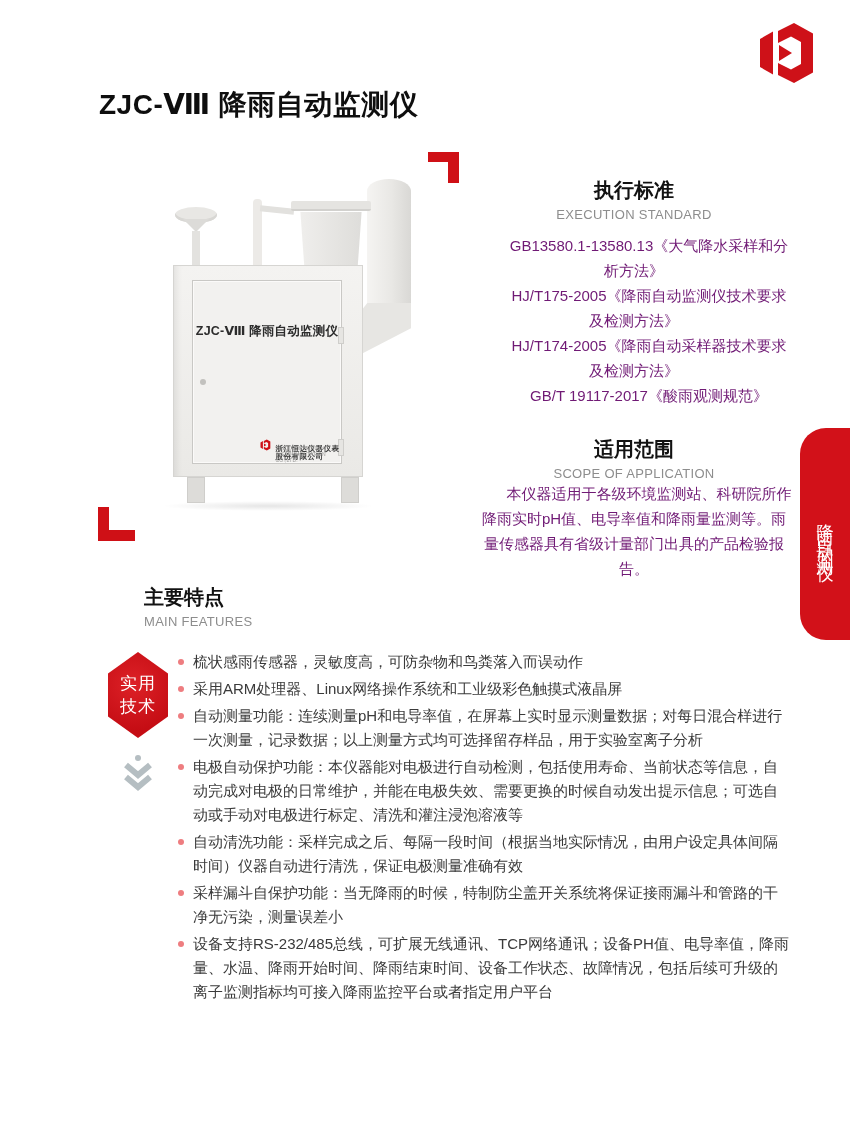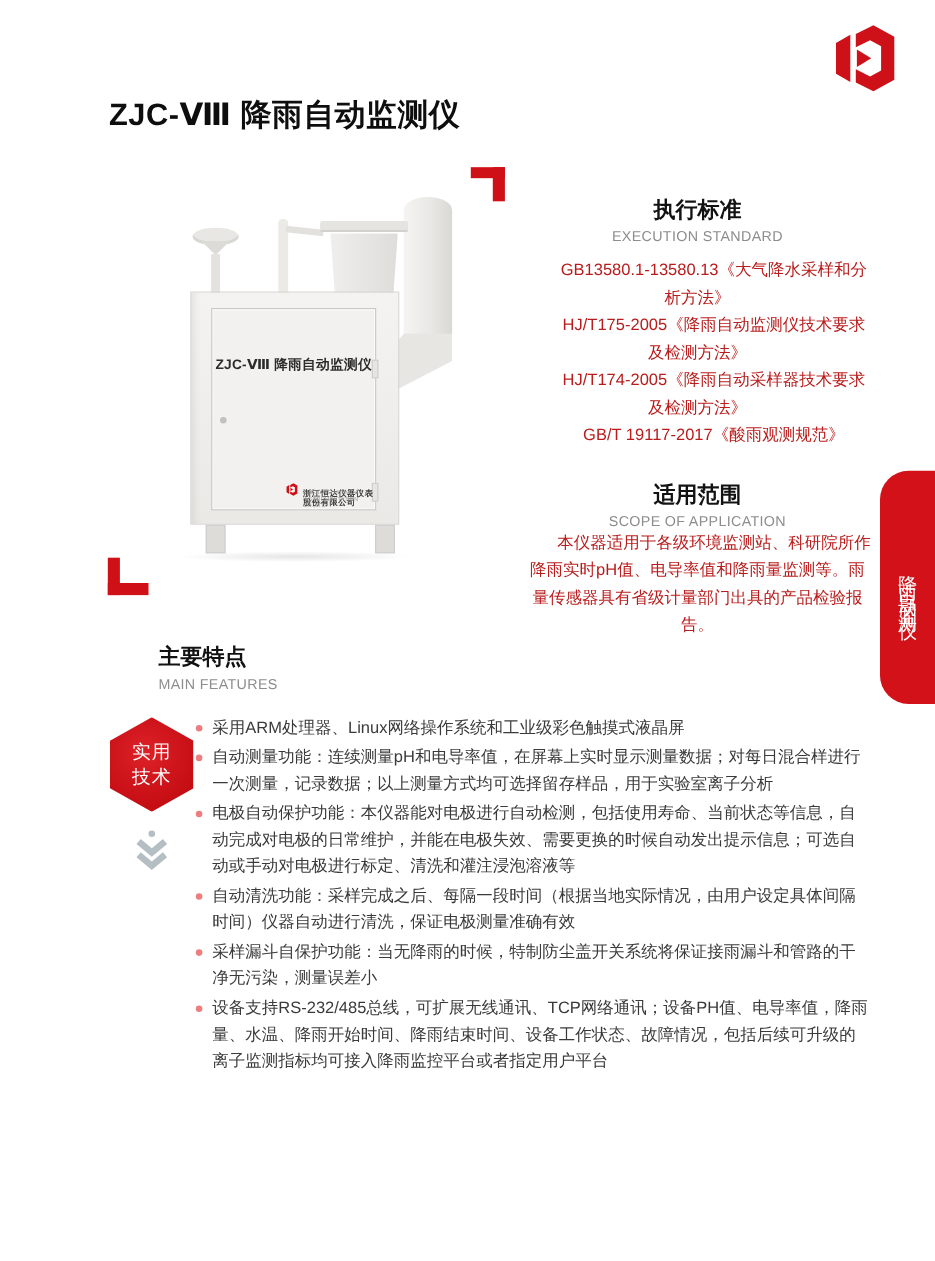--- a/index.html
+++ b/index.html
@@ -43,32 +43,32 @@
   .f-plate-en { font-size:5px; color:#9a9a98; letter-spacing:.2px; line-height:6px; }
   .f-foot { top:322px; width:18px; height:26px; background:#dddcd9; border:1px solid #cfcecb; z-index:1; }
   .f-foot.fl { left:92px; } .f-foot.fr { left:246px; }
   .f-shadow { left:66px; top:346px; width:214px; height:10px; background:radial-gradient(ellipse at center, rgba(0,0,0,.10), rgba(0,0,0,0) 70%); }
 
   
   .right-col { position:absolute; left:475px; top:177px; width:318px;text-align:center; }
   .sec-title { font-size:20px; font-weight:700; color:#121212; }
   .sec-sub { font-size:13px; color:#8d8d8d; letter-spacing:.3px; margin-top:3px; }
   .std-list { margin-top:11px; }
-  .std-list p, .scope-body { font-size:15px; line-height:25px; color:#b91c1c; text-indent:2em; }
+  .std-list p, .scope-body { font-size:15px; line-height:25px; color:#701a75; text-indent:2em; }
   .scope-sec { margin-top:28px; }
   .scope-body { }
 
   
   .side-tab { position:absolute; right:0; top:428px; width:50px; height:212px; background:#d21119; border-radius:26px 0 0 26px; display:flex; align-items:center; justify-content:center; }
   .side-tab span { writing-mode:vertical-rl; text-orientation:upright; color:#fff; font-size:17px; letter-spacing:7px; }
 
   
   .features-head { position:absolute; left:97px; top:584px;margin-left:47px; }
   .badge-wrap { position:absolute; left:99px; top:652px; width:78px; display:flex; flex-direction:column; align-items:center; }
-  .hexagon { width:76px; height:86px; background:radial-gradient(circle at 42% 38%, #dd2127, #c50d14 72%); clip-path:polygon(50% 0,100% 25%,100% 75%,50% 100%,0 75%,0 25%); display:flex; flex-direction:column; align-items:center; justify-content:center; color:#fff; font-size:17px; line-height:23px; letter-spacing:1px; }
+  .hexagon { width:60px; height:86px; background:radial-gradient(circle at 42% 38%, #dd2127, #c50d14 72%); clip-path:polygon(50% 0,100% 25%,100% 75%,50% 100%,0 75%,0 25%); display:flex; flex-direction:column; align-items:center; justify-content:center; color:#fff; font-size:17px; line-height:23px; letter-spacing:1px; }
   .down-arrow { margin-top:16px; }
   .feature-list { position:absolute; left:178px; top:650px; width:614px; list-style:none; }
   .feature-list li { position:relative; padding-left:15px; font-size:15px; line-height:24px; color:#3a3a3a; margin-bottom:3px; }
   .feature-list li::before { content:""; position:absolute; left:0; top:9px; width:6px; height:6px; border-radius:50%; background:#ee7d80; }
 </style>
 </head>
 <body>
 
 <div class="page">
 
@@ -152,20 +152,21 @@
       <span>技术</span>
     </div>
     <svg class="down-arrow" width="30" height="38" viewBox="0 0 30 38">
       <circle cx="15" cy="4" r="3" fill="#b5bec2"></circle>
       <path d="M3,11 L15,21 L27,11" stroke="#b5bec2" stroke-width="6" fill="none"></path>
       <path d="M3,23 L15,33 L27,23" stroke="#b5bec2" stroke-width="6" fill="none"></path>
     </svg>
   </div>
 
   <ul class="feature-list">
+    <li>梳状感雨传感器，灵敏度高，可防杂物和鸟粪落入而误动作</li>
     <li>采用ARM处理器、Linux网络操作系统和工业级彩色触摸式液晶屏</li>
     <li>自动测量功能：连续测量pH和电导率值，在屏幕上实时显示测量数据；对每日混合样进行一次测量，记录数据；以上测量方式均可选择留存样品，用于实验室离子分析</li>
     <li>电极自动保护功能：本仪器能对电极进行自动检测，包括使用寿命、当前状态等信息，自动完成对电极的日常维护，并能在电极失效、需要更换的时候自动发出提示信息；可选自动或手动对电极进行标定、清洗和灌注浸泡溶液等</li>
     <li>自动清洗功能：采样完成之后、每隔一段时间（根据当地实际情况，由用户设定具体间隔时间）仪器自动进行清洗，保证电极测量准确有效</li>
     <li>采样漏斗自保护功能：当无降雨的时候，特制防尘盖开关系统将保证接雨漏斗和管路的干净无污染，测量误差小</li>
     <li>设备支持RS-232/485总线，可扩展无线通讯、TCP网络通讯；设备PH值、电导率值，降雨量、水温、降雨开始时间、降雨结束时间、设备工作状态、故障情况，包括后续可升级的离子监测指标均可接入降雨监控平台或者指定用户平台</li>
   </ul>
 
 </div>
 

